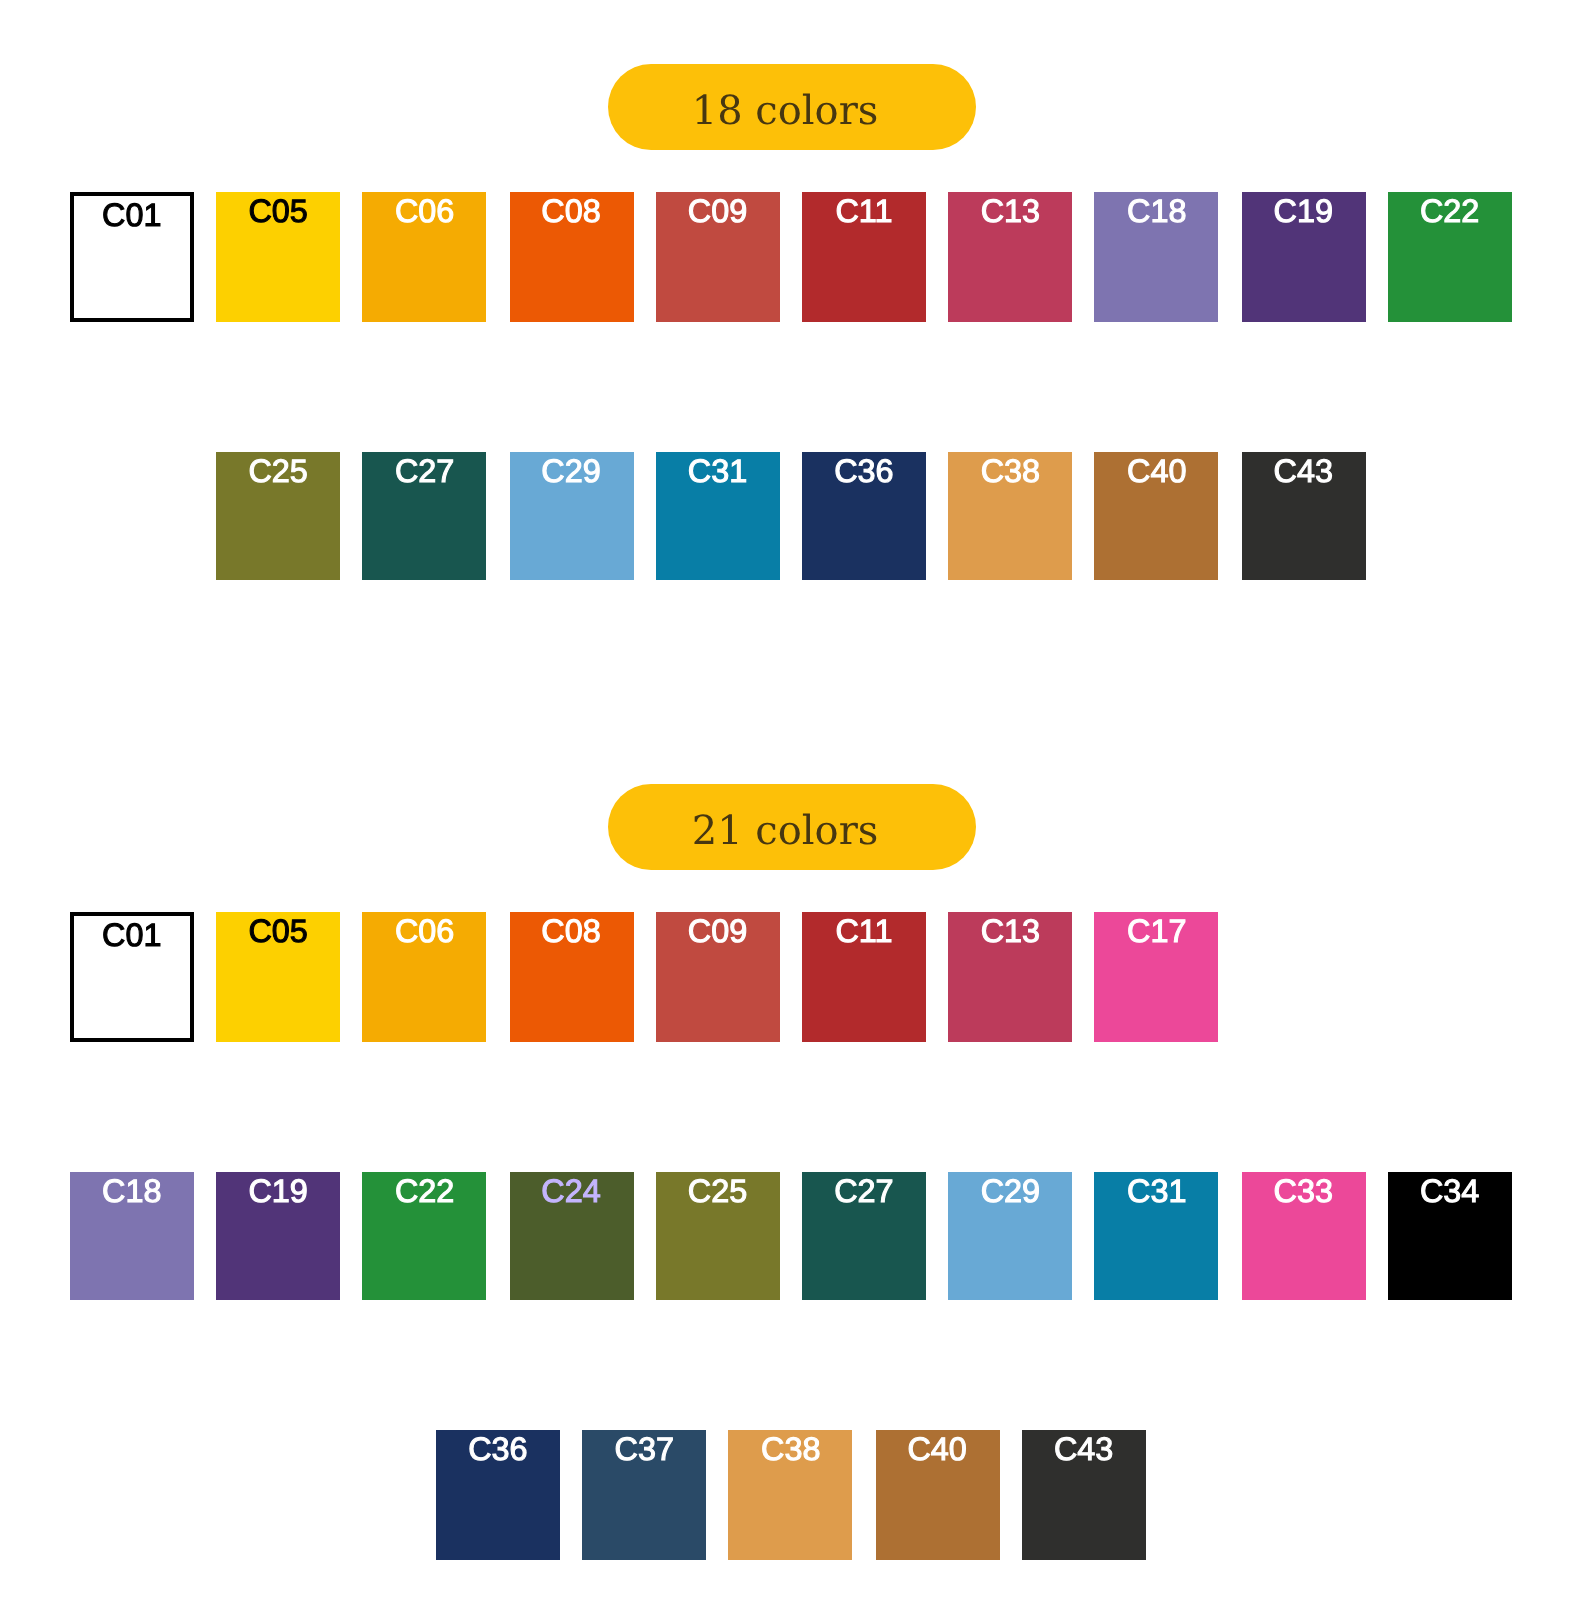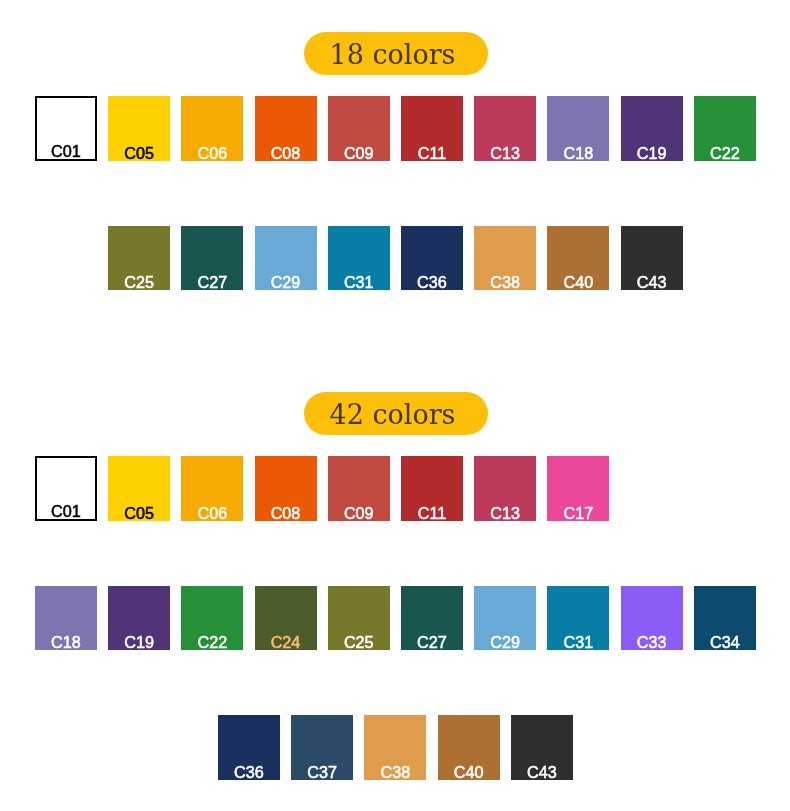--- a/index.html
+++ b/index.html
@@ -19,36 +19,36 @@
   #chart { position: absolute; left: 0; top: 0; width: 790px; height: 811px; }
   .pill {
     position: absolute;
     left: 303.5px;
     width: 184px;
     height: 43px;
     line-height: 46.5px;
     border-radius: 21.5px;
     text-align: center;
     font-family: "DejaVu Serif", serif;
-    font-size: 27px;
+    font-size: 20px;
     white-space: nowrap;
   }
   .pill-label {
     display: inline-block;
     position: relative;
     left: -3px;
     transform: translateZ(0);
   }
   .row { position: absolute; display: flex; }
   .sw {
     width: 62px;
     height: 64.6px;
     margin-right: 11.23px;
     display: flex;
-    align-items: flex-end;
+    align-items: flex-start;
     justify-content: center;
     box-sizing: border-box;
   }
   .sw:last-child { margin-right: 0; }
   .sw.outline { border: 2.5px solid #000000; }
   .sw-label {
     font-size: 16.2px;
     font-weight: 400;
     line-height: 1;
     padding-top: 2px;
@@ -114,21 +114,21 @@
         <span class="sw-label" style="color:#FFFFFF">C38</span>
       </div>
     <div class="sw" style="background:#AD7033">
         <span class="sw-label" style="color:#FFFFFF">C40</span>
       </div>
     <div class="sw" style="background:#2F2F2D">
         <span class="sw-label" style="color:#FFFFFF">C43</span>
       </div>
   </div>
 
-  <div class="pill" style="top:391.5px;background:#FDC008;color:#473711"><span class="pill-label">42 colors</span></div>
+  <div class="pill" style="top:391.5px;background:#FDC008;color:#473711"><span class="pill-label">21 colors</span></div>
   <div class="row" style="left:34.86px;top:456.2px">
     <div class="sw outline" style="background:#FFFFFF;border-color:#000000">
         <span class="sw-label" style="color:#000000">C01</span>
       </div>
     <div class="sw" style="background:#FDD000">
         <span class="sw-label" style="color:#000000">C05</span>
       </div>
     <div class="sw" style="background:#F5AB02">
         <span class="sw-label" style="color:#FFFFFF">C06</span>
       </div>
@@ -152,38 +152,38 @@
     <div class="sw" style="background:#7E74B0">
         <span class="sw-label" style="color:#FFFFFF">C18</span>
       </div>
     <div class="sw" style="background:#513478">
         <span class="sw-label" style="color:#FFFFFF">C19</span>
       </div>
     <div class="sw" style="background:#249139">
         <span class="sw-label" style="color:#FFFFFF">C22</span>
       </div>
     <div class="sw" style="background:#4C5D2B">
-        <span class="sw-label" style="color:#fdba74">C24</span>
+        <span class="sw-label" style="color:#c4b5fd">C24</span>
       </div>
     <div class="sw" style="background:#78782A">
         <span class="sw-label" style="color:#FFFFFF">C25</span>
       </div>
     <div class="sw" style="background:#18564F">
         <span class="sw-label" style="color:#FFFFFF">C27</span>
       </div>
     <div class="sw" style="background:#68A9D5">
         <span class="sw-label" style="color:#FFFFFF">C29</span>
       </div>
     <div class="sw" style="background:#087EA6">
         <span class="sw-label" style="color:#FFFFFF">C31</span>
       </div>
-    <div class="sw" style="background:#8b5cf6">
+    <div class="sw" style="background:#ec4899">
         <span class="sw-label" style="color:#FFFFFF">C33</span>
       </div>
-    <div class="sw" style="background:#0c4a6e">
+    <div class="sw" style="background:#000000">
         <span class="sw-label" style="color:#FFFFFF">C34</span>
       </div>
   </div>
   <div class="row" style="left:217.94px;top:715.3px">
     <div class="sw" style="background:#1A3160">
         <span class="sw-label" style="color:#FFFFFF">C36</span>
       </div>
     <div class="sw" style="background:#2A4A67">
         <span class="sw-label" style="color:#FFFFFF">C37</span>
       </div>

